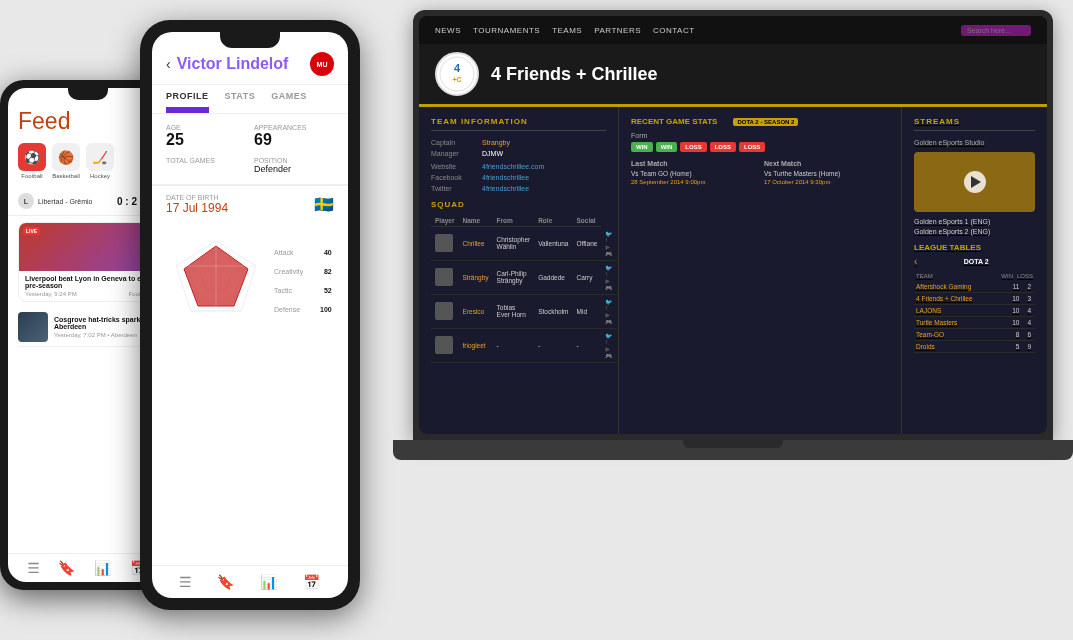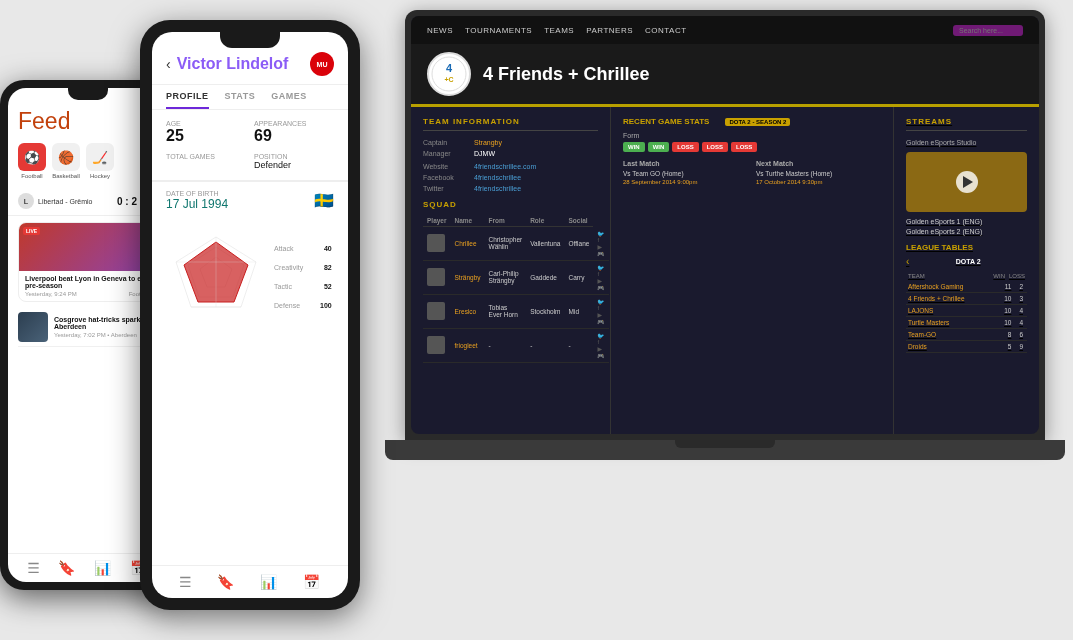--- a/index.html
+++ b/index.html
@@ -11,21 +11,21 @@
       overflow: hidden;
       display: flex;
       align-items: center;
       justify-content: center;
       position: relative;
     }
 
     
     .laptop {
       position: absolute;
-      right: 8px;
+      right: 0;
       top: 10px;
       width: 680px;
       height: 600px;
     }
     .laptop-body {
       background: #2a2a2a;
       border-radius: 12px 12px 0 0;
       width: 640px;
       height: 430px;
       margin: 0 auto;
@@ -319,21 +319,21 @@
     .phone-tab {
       font-size: 9px;
       font-weight: bold;
       padding: 6px 0;
       color: #999;
       text-transform: uppercase;
       letter-spacing: 0.5px;
     }
     .phone-tab.active {
       color: #333;
-      border-bottom: 2px solid #6d28d9;
+      border-bottom: 6px solid #6d28d9;
     }
     .phone-stats-grid {
       display: grid;
       grid-template-columns: 1fr 1fr;
       padding: 10px 14px;
       gap: 8px;
       border-bottom: 1px solid #eee;
     }
     .stat-box { }
     .stat-label { font-size: 7px; color: #999; text-transform: uppercase; }
@@ -357,21 +357,21 @@
     .radar-val { color: #111; font-weight: bold; }
 
     .dob-section {
       padding: 8px 14px;
       display: flex;
       justify-content: space-between;
       align-items: center;
       border-top: 1px solid #eee;
     }
     .dob-label { font-size: 7px; color: #999; text-transform: uppercase; }
-    .dob-value { font-size: 12px; color: #0f766e; }
+    .dob-value { font-size: 12px; color: #c2410c; }
     .flag-icon { font-size: 16px; }
 
     
     .phone-small {
       position: absolute;
       left: 0;
       top: 80px;
       width: 175px;
       height: 510px;
       background: #1a1a1a;

